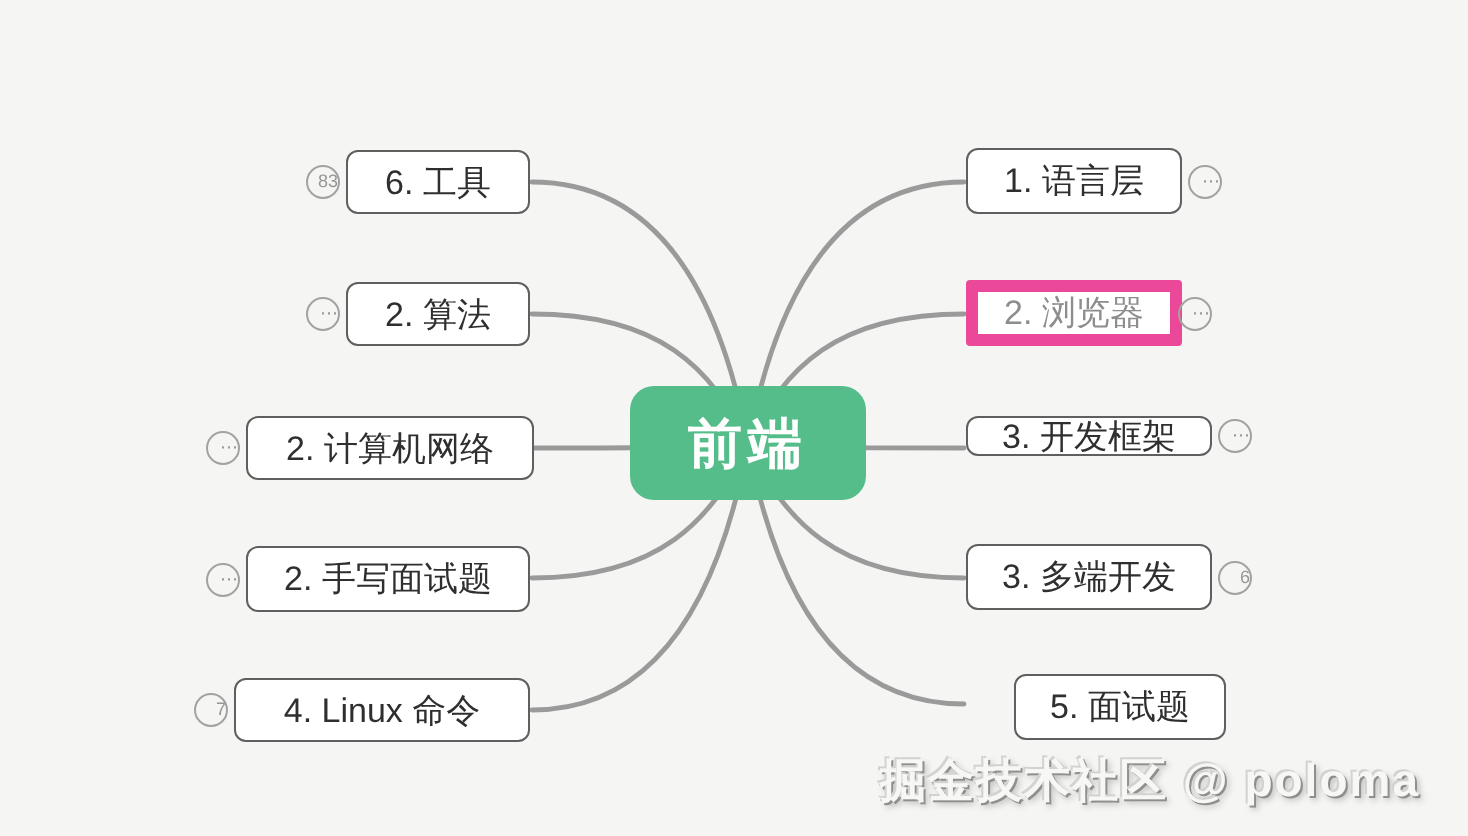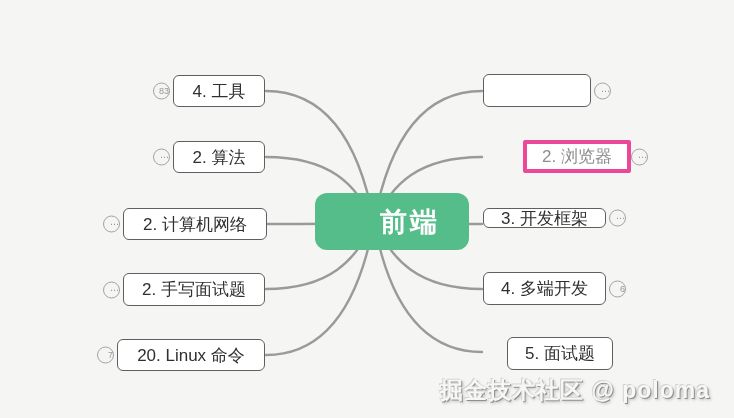--- a/index.html
+++ b/index.html
@@ -33,24 +33,23 @@
     display: flex;
     align-items: center;
     justify-content: center;
     font-size: 17px;
     color: #2f2f2f;
     box-sizing: border-box;
     white-space: nowrap;
     cursor: default;
   }
   .node.muted {
-    border: 4px solid #ec4899;
+    border: 6px solid #ec4899;
     border-radius: 2px;
     color: #8d8d8d;
-    margin-left: 40px;
   }
 
   .badge {
     position: absolute;
     top: 50%;
     transform: translateY(-50%);
     width: 17px;
     height: 17px;
     border: 1.2px solid #a2a2a2;
     border-radius: 50%;
@@ -70,21 +69,20 @@
     width: 118px; height: 57px;
     background: #55bd8a;
     border-radius: 12px;
     display: flex;
     align-items: center;
     justify-content: center;
     color: #ffffff;
     font-size: 27px;
     font-weight: bold;
     letter-spacing: 3px;
-    padding-left: 36px;
   }
 
   .watermark {
     position: absolute;
     left: 440px; top: 375px;
     font-size: 23px;
     font-weight: bold;
     letter-spacing: 1px;
     color: #f7f7f5;
     text-shadow:
@@ -106,64 +104,65 @@
     <path d="M 374 222 C 356 260 330 289 266 289"></path>
     <path d="M 374 222 C 361 292 332 355 266 355"></path>
     <path d="M 374 222 C 387 152 416 91 482 91"></path>
     <path d="M 374 222 C 392 184 418 157 482 157"></path>
     <path d="M 374 223 C 408 224 443 224 482 224"></path>
     <path d="M 374 222 C 392 260 418 289 482 289"></path>
     <path d="M 374 222 C 387 292 416 352 482 352"></path>
   </svg>
 
   <div class="node" style="left:173px;top:75px;width:92px;height:32px">
-    <span class="label">4. 工具</span>
+    <span class="label">6. 工具</span>
     <span class="badge badge-left">83</span>
   </div>
 
   <div class="node" style="left:173px;top:141px;width:92px;height:32px">
     <span class="label">2. 算法</span>
     <span class="badge badge-left">⋯</span>
   </div>
 
   <div class="node" style="left:123px;top:208px;width:144px;height:32px">
     <span class="label">2. 计算机网络</span>
     <span class="badge badge-left">⋯</span>
   </div>
 
   <div class="node" style="left:123px;top:273px;width:142px;height:33px">
     <span class="label">2. 手写面试题</span>
     <span class="badge badge-left">⋯</span>
   </div>
 
   <div class="node" style="left:117px;top:339px;width:148px;height:32px">
-    <span class="label">20. Linux 命令</span>
+    <span class="label">4. Linux 命令</span>
     <span class="badge badge-left">7</span>
   </div>
 
   <div class="center-node">
     <span>前端</span>
   </div>
 
   <div class="node" style="left:483px;top:74px;width:108px;height:33px">
+    <span class="label">1. 语言层</span>
     <span class="badge badge-right">⋯</span>
   </div>
 
   <div class="node muted" style="left:483px;top:140px;width:108px;height:33px">
     <span class="label">2. 浏览器</span>
     <span class="badge badge-right">⋯</span>
   </div>
 
   <div class="node" style="left:483px;top:208px;width:123px;height:20px">
     <span class="label">3. 开发框架</span>
     <span class="badge badge-right">⋯</span>
   </div>
 
   <div class="node" style="left:483px;top:272px;width:123px;height:33px">
-    <span class="label">4. 多端开发</span>
+    <span class="label">3. 多端开发</span>
     <span class="badge badge-right">6</span>
   </div>
 
   <div class="node" style="left:507px;top:337px;width:106px;height:33px">
     <span class="label">5. 面试题</span>
   </div>
 
   <div class="watermark">掘金技术社区 @ poloma</div>
 
 </div>

